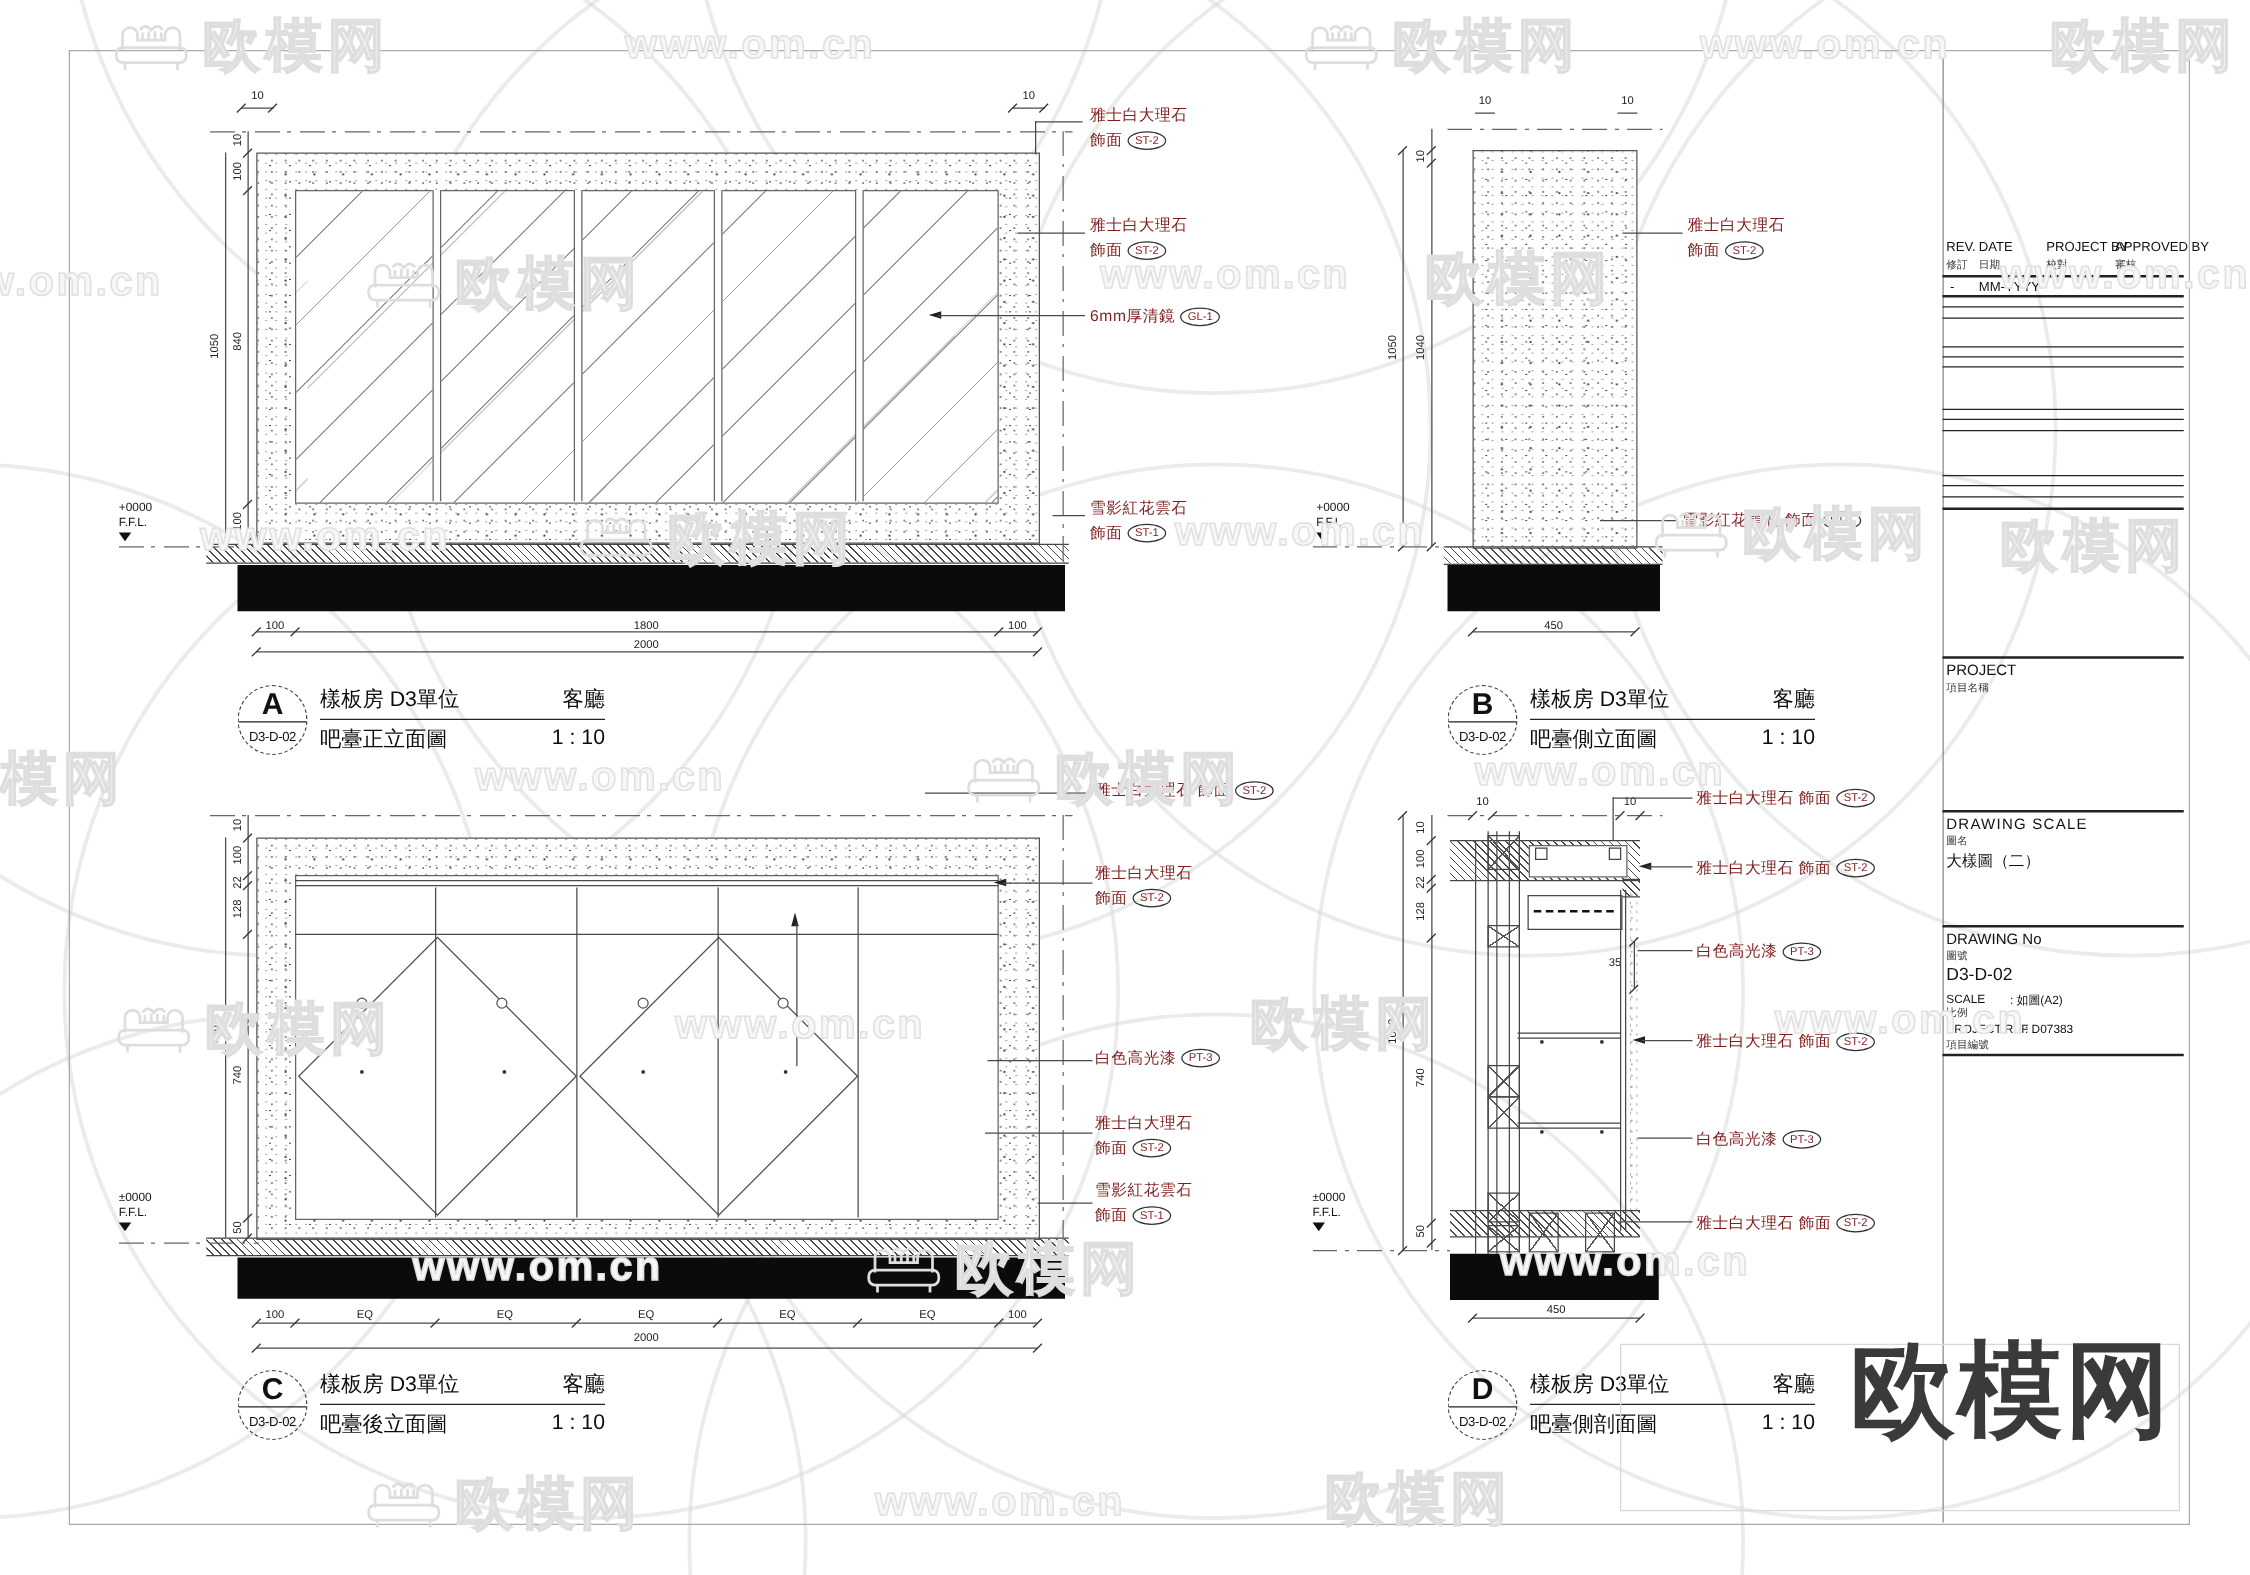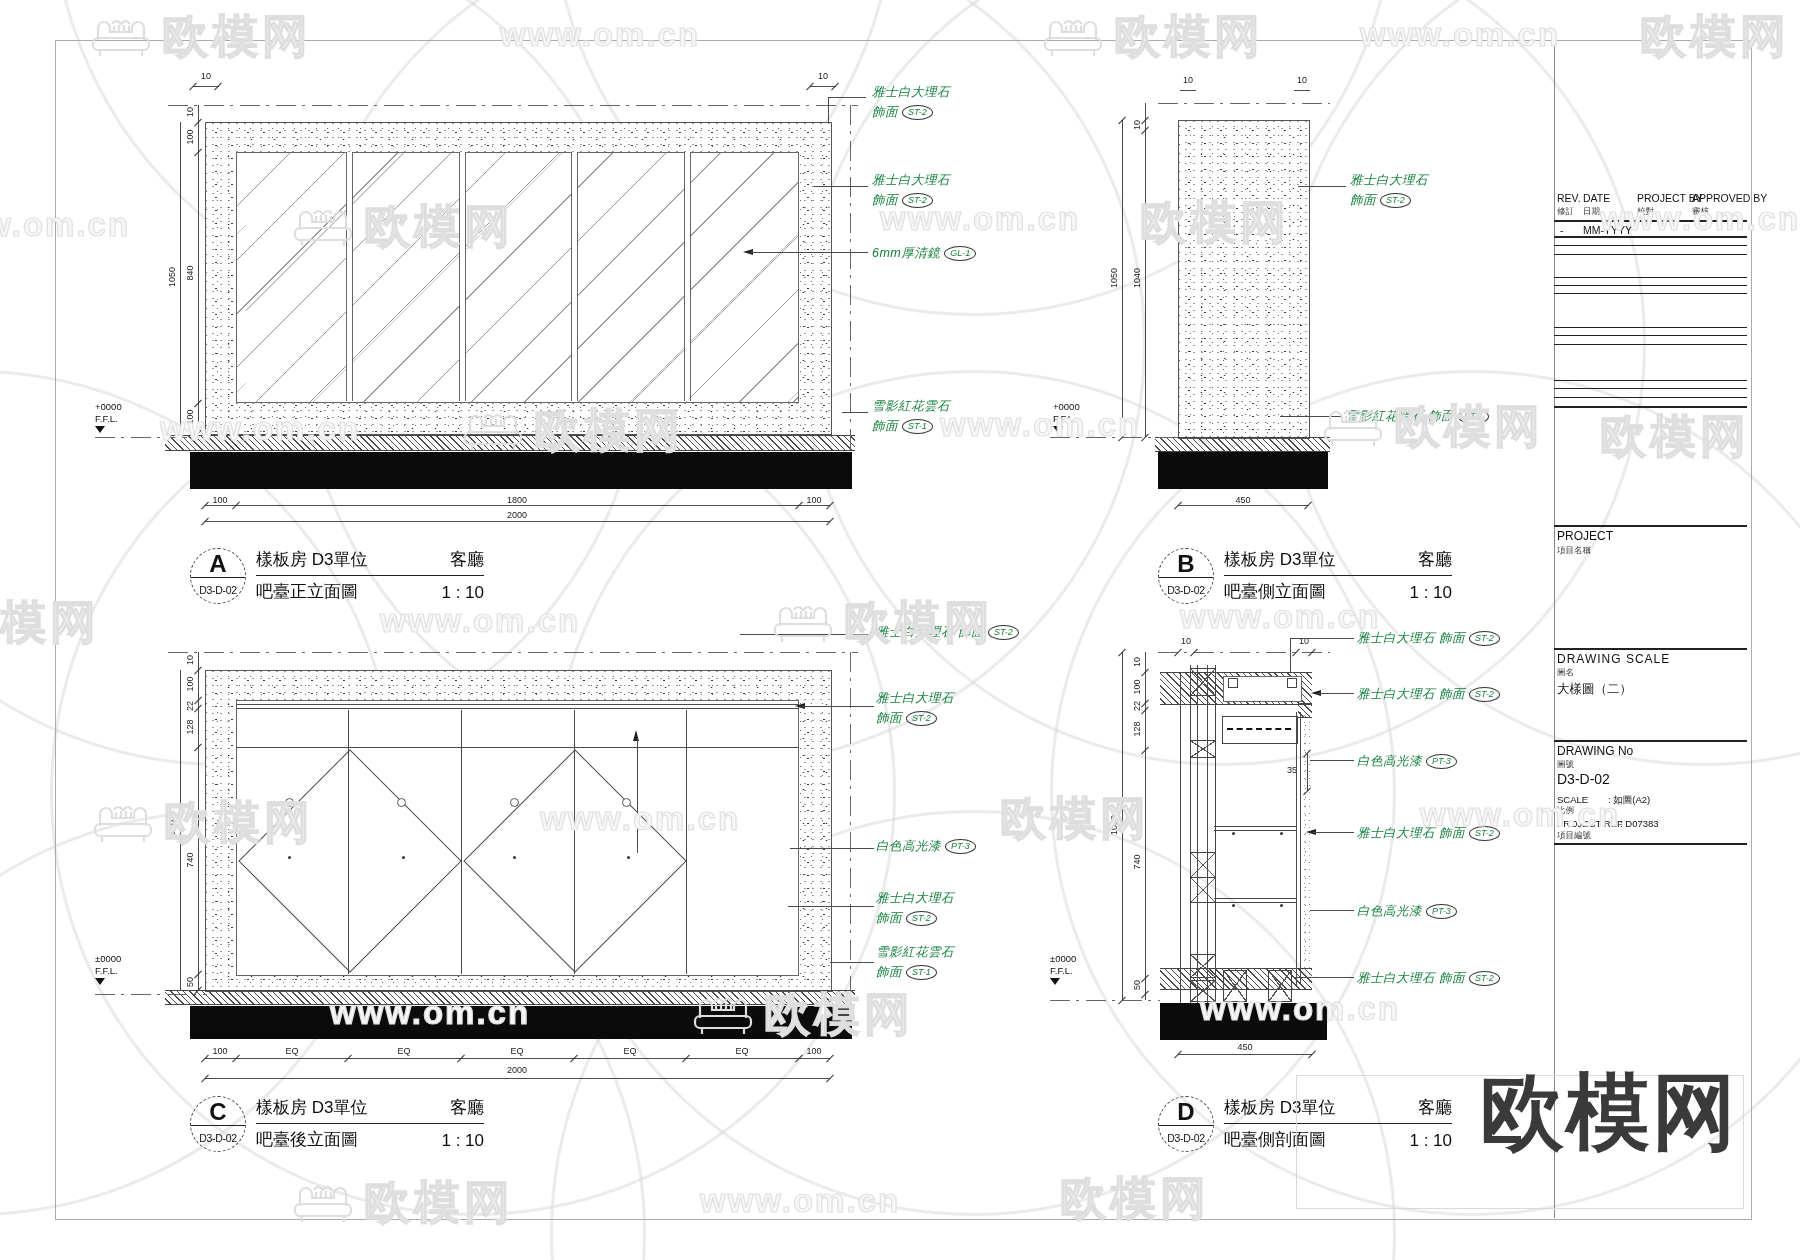--- a/index.html
+++ b/index.html
@@ -32,34 +32,34 @@
   .diamond{position:absolute;width:156px;height:156px;border:1px solid #4a4a4a;transform:rotate(45deg);background:transparent;}
   .knob{position:absolute;width:7px;height:7px;border:1px solid #555;border-radius:50%;background:#fff;}
   .dot{position:absolute;width:3px;height:3px;background:#333;border-radius:50%;}
   .blk{position:absolute;border:1px solid #444;background-image:
     linear-gradient(to top right,transparent calc(50% - .6px),#555 calc(50% - .6px) calc(50% + .6px),transparent calc(50% + .6px)),
     linear-gradient(to bottom right,transparent calc(50% - .6px),#555 calc(50% - .6px) calc(50% + .6px),transparent calc(50% + .6px));}
   .stipple-light{position:absolute;background-image:radial-gradient(#777 .6px,transparent .8px),radial-gradient(#999 .5px,transparent .7px);background-size:7px 9px,5px 7px;}
   
   .dim{position:absolute;font-size:9px;color:#222;white-space:nowrap;line-height:1;transform:translate(-50%,0);}
   .dimr{position:absolute;font-size:9px;color:#222;white-space:nowrap;line-height:1;transform:translate(-50%,-50%) rotate(-90deg);}
-  .lbl{position:absolute;font-size:12.5px;color:#15803d;white-space:nowrap;letter-spacing:.5px;line-height:1.6;font-style:italic;}
+  .lbl{position:absolute;font-size:12.5px;color:#7f1d1d;white-space:nowrap;letter-spacing:.5px;line-height:1.6;}
   .tag{display:inline-block;border:1px solid #333;border-radius:50%;padding:0 5px;font-size:9px;letter-spacing:0;vertical-align:1px;line-height:1.45;}
   .arrow-l{position:absolute;width:0;height:0;border-top:3px solid transparent;border-bottom:3px solid transparent;border-right:10px solid #222;}
   .arrow-up{position:absolute;width:0;height:0;border-left:3.5px solid transparent;border-right:3.5px solid transparent;border-bottom:11px solid #222;}
   .ffl{position:absolute;font-size:9.5px;color:#111;line-height:1.25;}
   .ffl .tri{width:0;height:0;border-left:5px solid transparent;border-right:5px solid transparent;border-top:7px solid #111;margin-top:1px;}
   
   .vtitle{position:absolute;display:flex;gap:10px;align-items:flex-start;}
   .vcircle{width:56px;height:56px;border:1.3px dashed #444;border-radius:50%;flex:none;display:flex;flex-direction:column;box-sizing:border-box;}
   .vletter{height:28px;font-size:24px;font-weight:bold;text-align:center;line-height:30px;border-bottom:1.2px solid #222;color:#111;}
   .vcode{font-size:10.5px;text-align:center;line-height:24px;letter-spacing:-.3px;color:#111;}
   .vtext{width:228px;font-size:17px;color:#0c0c0c;}
   .vtext .r1{display:flex;justify-content:space-between;border-bottom:1.4px solid #222;padding-bottom:4px;}
-  .vtext .r2{display:flex;justify-content:space-between;padding-top:4px;align-items:flex-end;}
+  .vtext .r2{display:flex;justify-content:space-between;padding-top:4px;}
   
   .tb-en{position:absolute;font-size:10.5px;color:#111;white-space:nowrap;}
   .tb-cn{position:absolute;font-size:8.5px;color:#333;white-space:nowrap;}
   .tb-val{position:absolute;font-size:12.5px;color:#111;white-space:nowrap;}
   .tb-line{position:absolute;background:#222;height:1px;}
   
   .wm{position:absolute;display:flex;align-items:center;gap:8px;pointer-events:none;z-index:3;}
   .wm-brand{font-size:46px;font-weight:bold;color:#f7f7f7;-webkit-text-stroke:1.3px #dedede;letter-spacing:4px;}
   .wm-url{font-size:33px;font-weight:bold;color:#f7f7f7;-webkit-text-stroke:1.2px #e0e0e0;letter-spacing:2px;}
   .arc{position:absolute;border:3px solid rgba(216,216,216,.5);border-radius:50%;width:840px;height:840px;pointer-events:none;}

